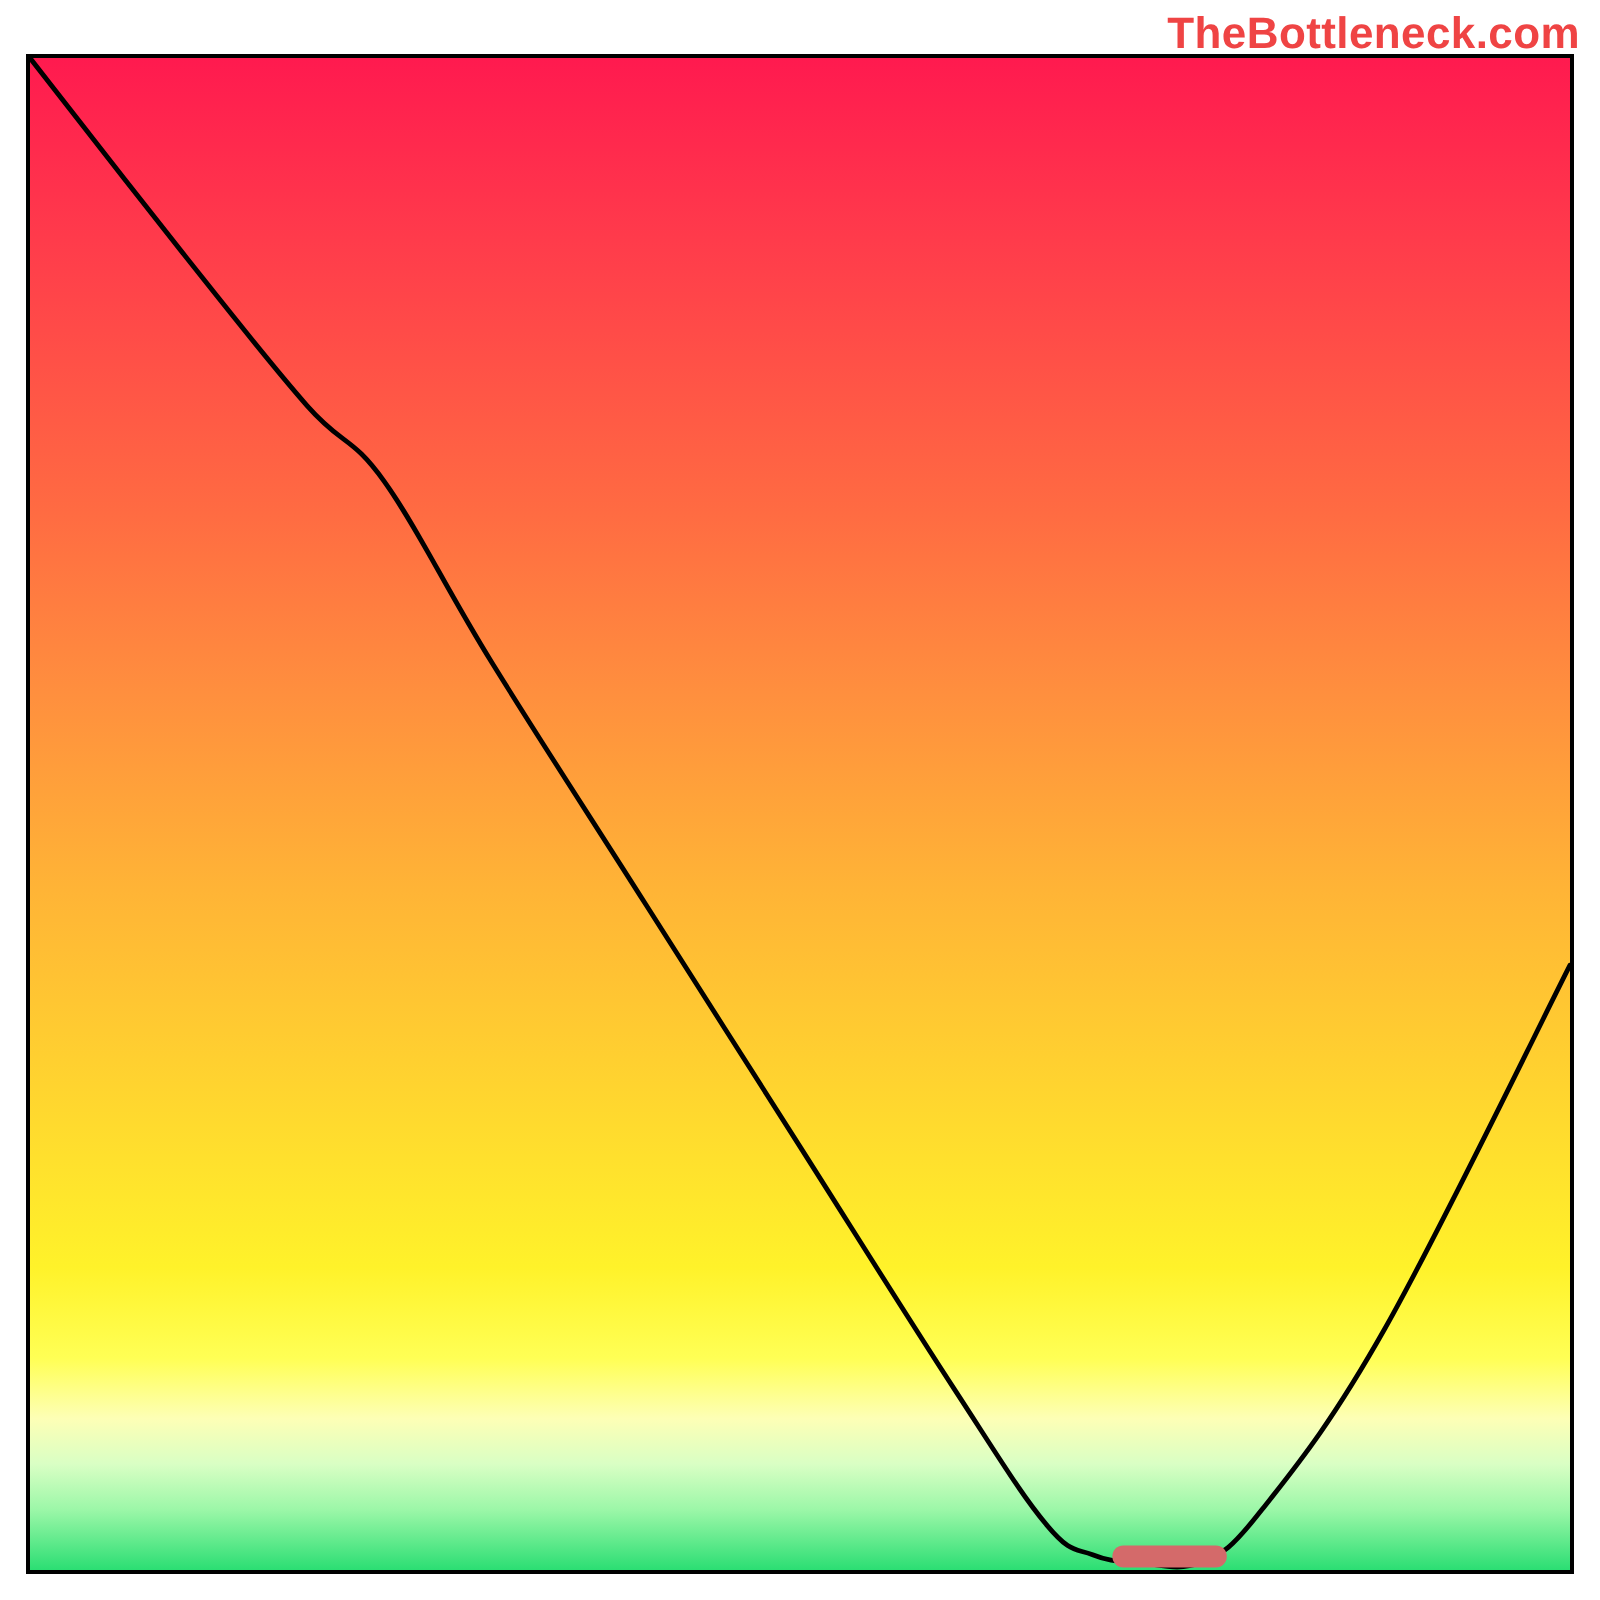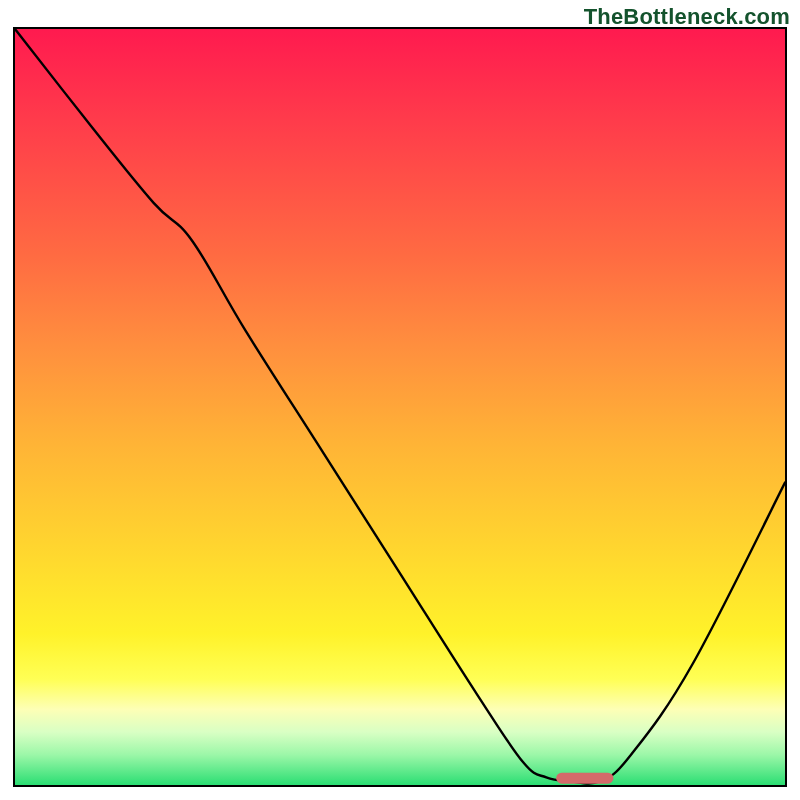--- a/index.html
+++ b/index.html
@@ -14,21 +14,21 @@
     position: relative;
     width: 800px;
     height: 800px;
   }
   .watermark {
     position: absolute;
     top: 4px;
     right: 10px;
     font-size: 22px;
     font-weight: 600;
-    color: #14532d;
+    color: #ef4444;
     letter-spacing: 0.2px;
     user-select: none;
     z-index: 4;
     text-align: right;
   }
   .frame {
     position: absolute;
     left: 13px;
     top: 27px;
     width: 774px;

